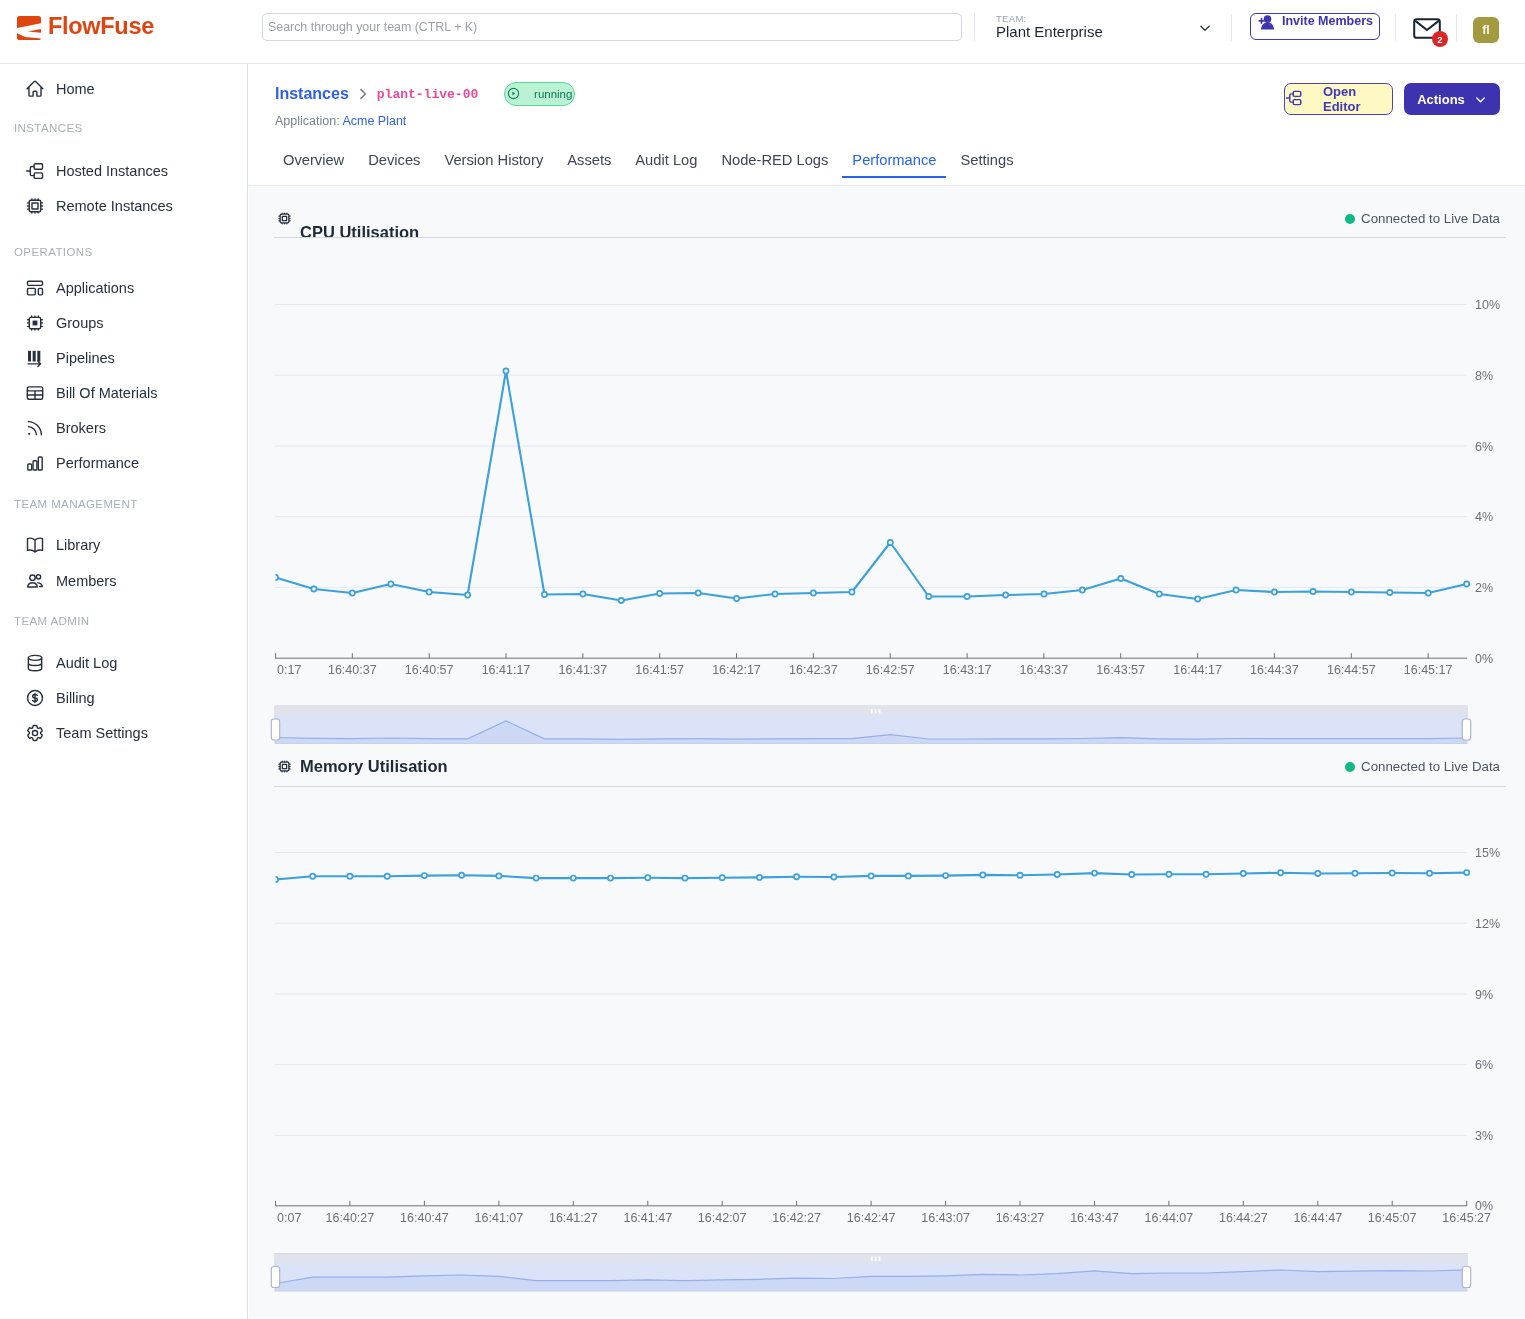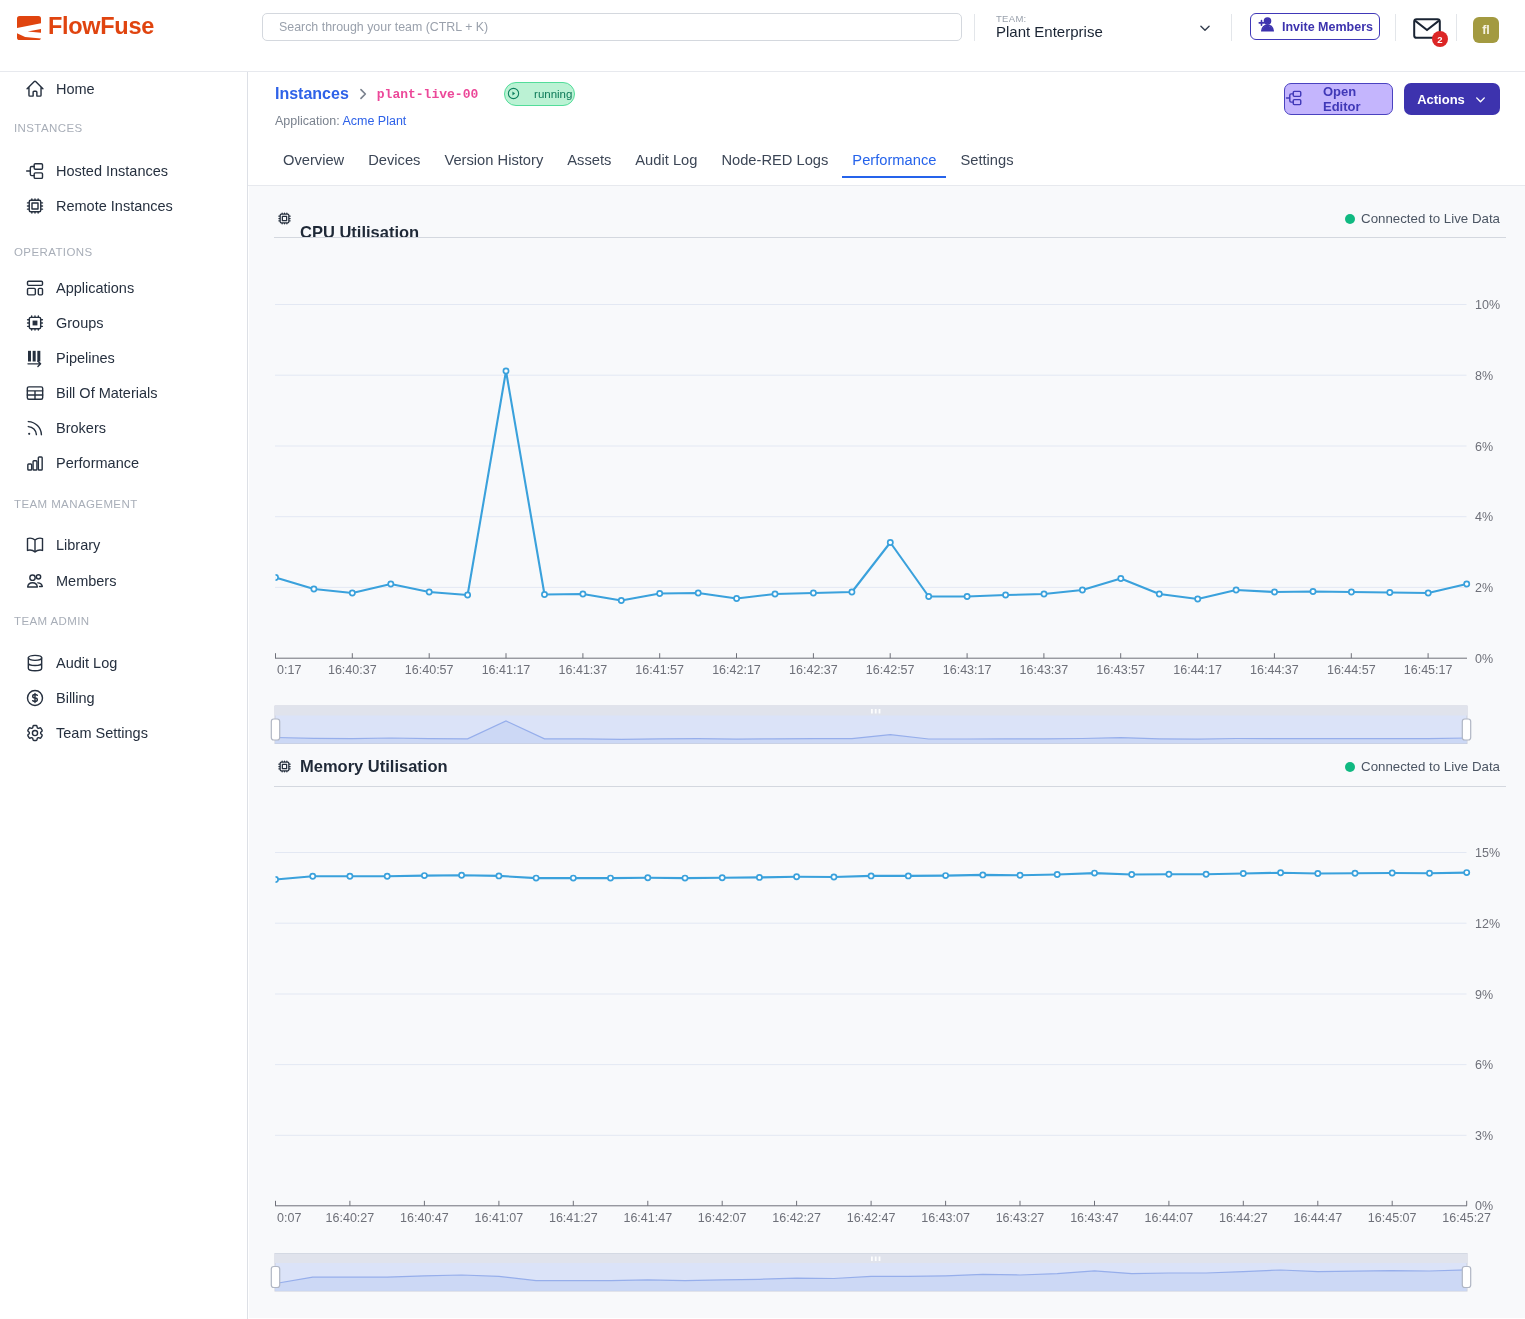--- a/index.html
+++ b/index.html
@@ -1,45 +1,45 @@
 <!DOCTYPE html>
 <html><head><meta charset="utf-8"><style>
 * { margin:0; padding:0; box-sizing:border-box; }
 html,body { width:1525px; height:1319px; font-family:"Liberation Sans",sans-serif; background:#fff; }
 #page { position:relative; width:1525px; height:1319px; overflow:hidden; }
-.topbar { position:absolute; left:0; top:0; width:1525px; height:72px; background:#fff; border-bottom:1px solid #e7e9ee; z-index:5; }
+.topbar { position:absolute; left:0; top:0; width:1525px; height:64px; background:#fff; border-bottom:1px solid #e7e9ee; z-index:5; }
 .sidebar { position:absolute; left:0; top:56px; width:248px; height:1263px; background:#fff; border-right:1px solid #dde0e6; z-index:4; }
 .nav { position:absolute; left:25px; height:35px; display:flex; align-items:center; gap:11px; color:#26303f; font-size:14.5px; }
 .nav svg { flex:0 0 auto; }
 .navsec { position:absolute; left:14px; height:18px; color:#a8aeb8; font-size:11.5px; letter-spacing:.4px; }
 .content-head { position:absolute; left:248px; top:56px; width:1277px; height:130px; background:#fff; border-bottom:1px solid #e7e9ee; }
 .charts-bg { position:absolute; left:249px; top:186px; width:1276px; height:1132px; background:#f8f9fb; }
 .hr { position:absolute; background:#d4d8df; height:1px; }
 </style></head>
 <body>
 <div id="page">
 
 <div class="charts-bg"></div>
 
 <div class="topbar">
   <div style="position:absolute;left:17px;top:16px;"><svg width="24" height="24" viewBox="0 0 24 24">
           <rect width="24" height="24" rx="2.6" fill="#e0440f"></rect>
           <path d="M0 12.1 L24 7.2 L24 13 L10.6 15.6 L24 16.7 L24 22.6 L8.1 21.1 L0 17.3 Z" fill="#fff"></path>
         </svg></div>
   <div style="position:absolute;left:48px;top:13px;font-size:23.5px;font-weight:bold;color:#e0440f;letter-spacing:-0.3px;">FlowFuse</div>
-  <div style="position:absolute;left:262px;top:13px;width:700px;height:28px;border:1px solid #d4d8de;border-radius:5px;display:flex;align-items:center;padding-left:16px;color:#9aa1ac;font-size:12.4px;">Search through your team (CTRL + K)</div>
+  <div style="position:absolute;left:262px;top:13px;width:700px;height:28px;border:1px solid #d4d8de;border-radius:5px;display:flex;align-items:center;padding-left:5px;color:#9aa1ac;font-size:12.4px;">Search through your team (CTRL + K)</div>
   <div style="position:absolute;left:974px;top:14px;width:1px;height:27px;background:#e3e6ea;"></div>
   <div style="position:absolute;left:996px;top:13px;font-size:9.5px;color:#9aa1ac;letter-spacing:.3px;">TEAM:</div>
   <div style="position:absolute;left:996px;top:23px;font-size:15px;color:#1a2433;">Plant Enterprise</div>
   <svg style="position:absolute;left:1198px;top:21px;" width="14" height="14" viewBox="0 0 24 24" fill="none" stroke="#343e4e" stroke-width="2.4" stroke-linecap="round" stroke-linejoin="round">
         <path d="M5 9l7 7 7-7"></path>
       </svg>
   <div style="position:absolute;left:1231px;top:14px;width:1px;height:27px;background:#e3e6ea;"></div>
   <div style="position:absolute;left:1395px;top:14px;width:1px;height:27px;background:#e3e6ea;"></div>
-  <div style="position:absolute;left:1250px;top:13px;width:130px;height:27px;border:1px solid #4038b8;border-radius:6px;display:flex;align-items:center;justify-content:center;gap:7px;">
+  <div style="position:absolute;left:1250px;top:13px;width:130px;height:27px;border:1px solid #4038b8;border-radius:6px;display:flex;justify-content:center;gap:7px;">
         <span style="margin-top:-1px"><svg width="18" height="18" viewBox="0 0 24 24" fill="#3d33ae">
             <path d="M10 8a4 4 0 1 1 8 0 4 4 0 0 1-8 0zM6.5 21c0-4.1 3.4-7.5 7.5-7.5s7.5 3.4 7.5 7.5zM6 7.5v6M3 10.5h6" stroke="#3d33ae" stroke-width="2.2" fill="none" stroke-linecap="round"></path>
             <circle cx="14" cy="8" r="3.6"></circle>
             <path d="M7 20.4c.5-3.4 3.4-6 7-6s6.5 2.6 7 6z"></path>
           </svg></span>
         <span style="font-size:12.5px;font-weight:bold;color:#3d33ae;">Invite Members</span>
       </div>
   <div style="position:absolute;left:1413px;top:18px;"><svg width="28" height="21" viewBox="0 0 28 21" fill="none" stroke="#1a2433" stroke-width="2">
           <rect x="1.2" y="1.2" width="25.6" height="18.6" rx="2.4"></rect>
           <path d="M2 2.6l12 9.4 12-9.4"></path>
@@ -168,21 +168,21 @@
     <span style="color:#ec4899;font-weight:bold;font-size:13px;font-family:Liberation Mono, monospace;">plant-live-00</span>
     <span style="margin-left:19px;width:71px;height:24px;background:#bbf2d4;border:1px solid #53dd9a;border-radius:12px;display:inline-flex;align-items:center;justify-content:center;gap:14px;">
           <span style="margin-top:1px"><svg width="13" height="13" viewBox="0 0 24 24" fill="none" stroke="#0d815e" stroke-width="2">
               <circle cx="12" cy="12" r="9.5"></circle>
               <path d="M10 8.5l5 3.5-5 3.5z" fill="#0d815e" stroke="none"></path>
             </svg></span>
           <span style="font-size:11.5px;color:#0d7a58;">running</span>
         </span>
   </div>
   <div style="position:absolute;left:27px;top:58px;font-size:12.5px;color:#7a828e;">Application: <span style="color:#2e62e8;">Acme Plant</span></div>
-  <div style="position:absolute;left:1036px;top:27px;width:109px;height:32px;background:#c4b5fd;border:1px solid #4a42c0;border-radius:7px;display:flex;align-items:center;justify-content:center;gap:20px;">
+  <div style="position:absolute;left:1036px;top:27px;width:109px;height:32px;background:#fef9c3;border:1px solid #4a42c0;border-radius:7px;display:flex;align-items:center;justify-content:center;gap:20px;">
         <span style="margin-top:2px"><svg width="18" height="18" viewBox="0 0 24 24" fill="none" stroke="#4038b8" stroke-width="1.9" stroke-linecap="round" stroke-linejoin="round">
             <rect x="11" y="3.2" width="10" height="6.6" rx="1.4"></rect>
             <rect x="11" y="14.2" width="10" height="6.6" rx="1.4"></rect>
             <path d="M2 12h4.4M6.4 12V8.2c0-1 .8-1.7 1.7-1.7H11M6.4 12v3.8c0 1 .8 1.7 1.7 1.7H11"></path>
           </svg></span>
         <span style="font-size:13px;font-weight:bold;color:#4038b8;">Open Editor</span>
       </div>
   <div style="position:absolute;left:1156px;top:27px;width:96px;height:32px;background:#3d33ae;border-radius:7px;display:flex;align-items:center;justify-content:center;gap:9px;">
         <span style="font-size:13px;font-weight:bold;color:#fff;">Actions</span>
         <svg width="13" height="13" viewBox="0 0 24 24" fill="none" stroke="#fff" stroke-width="2.6" stroke-linecap="round" stroke-linejoin="round">

